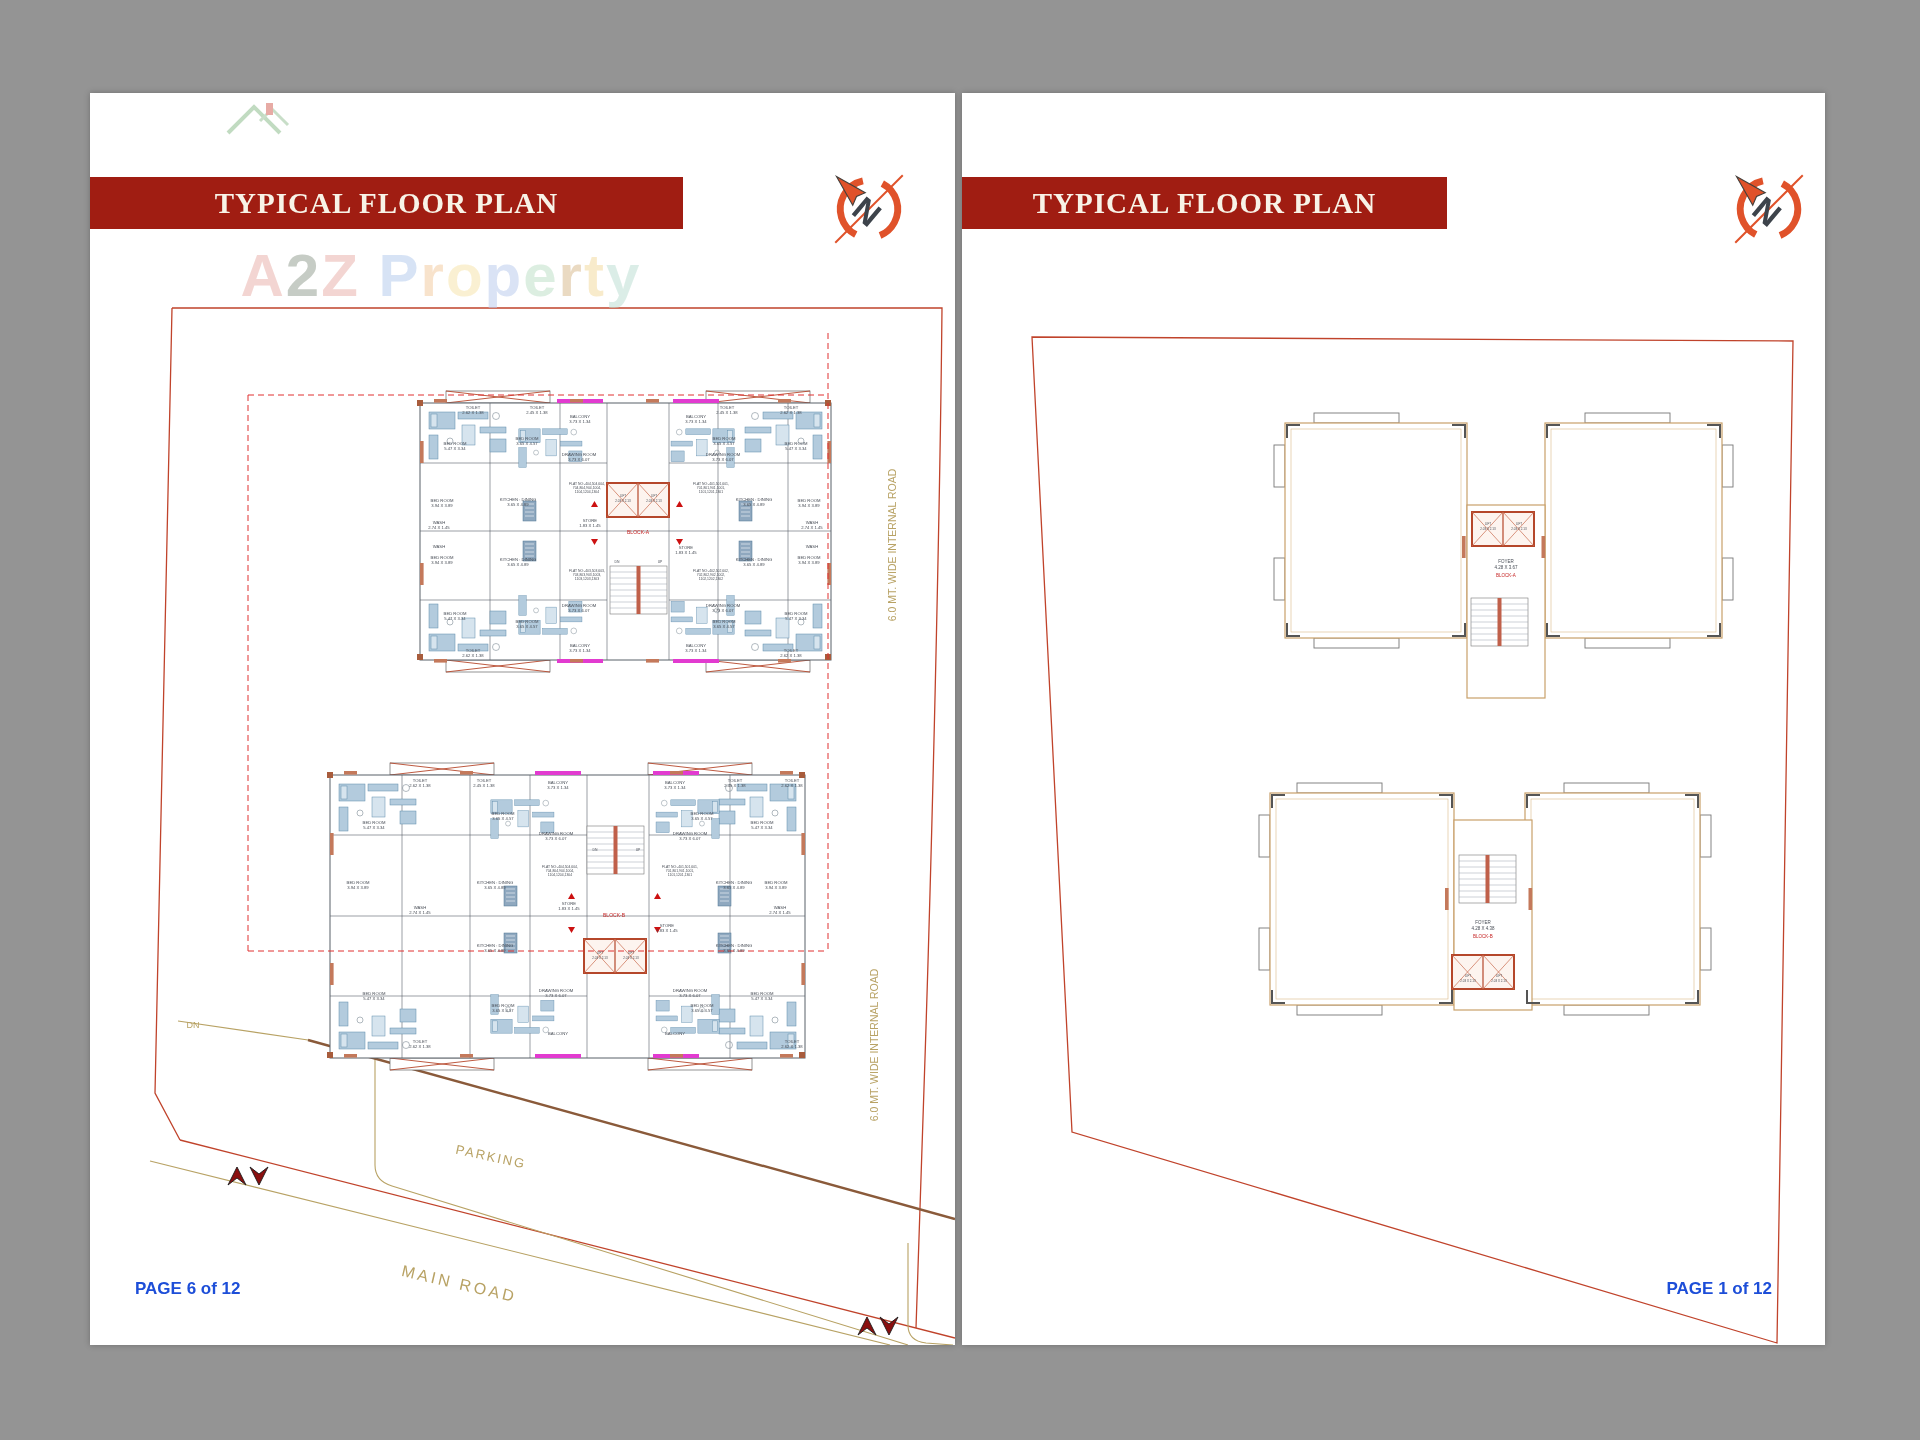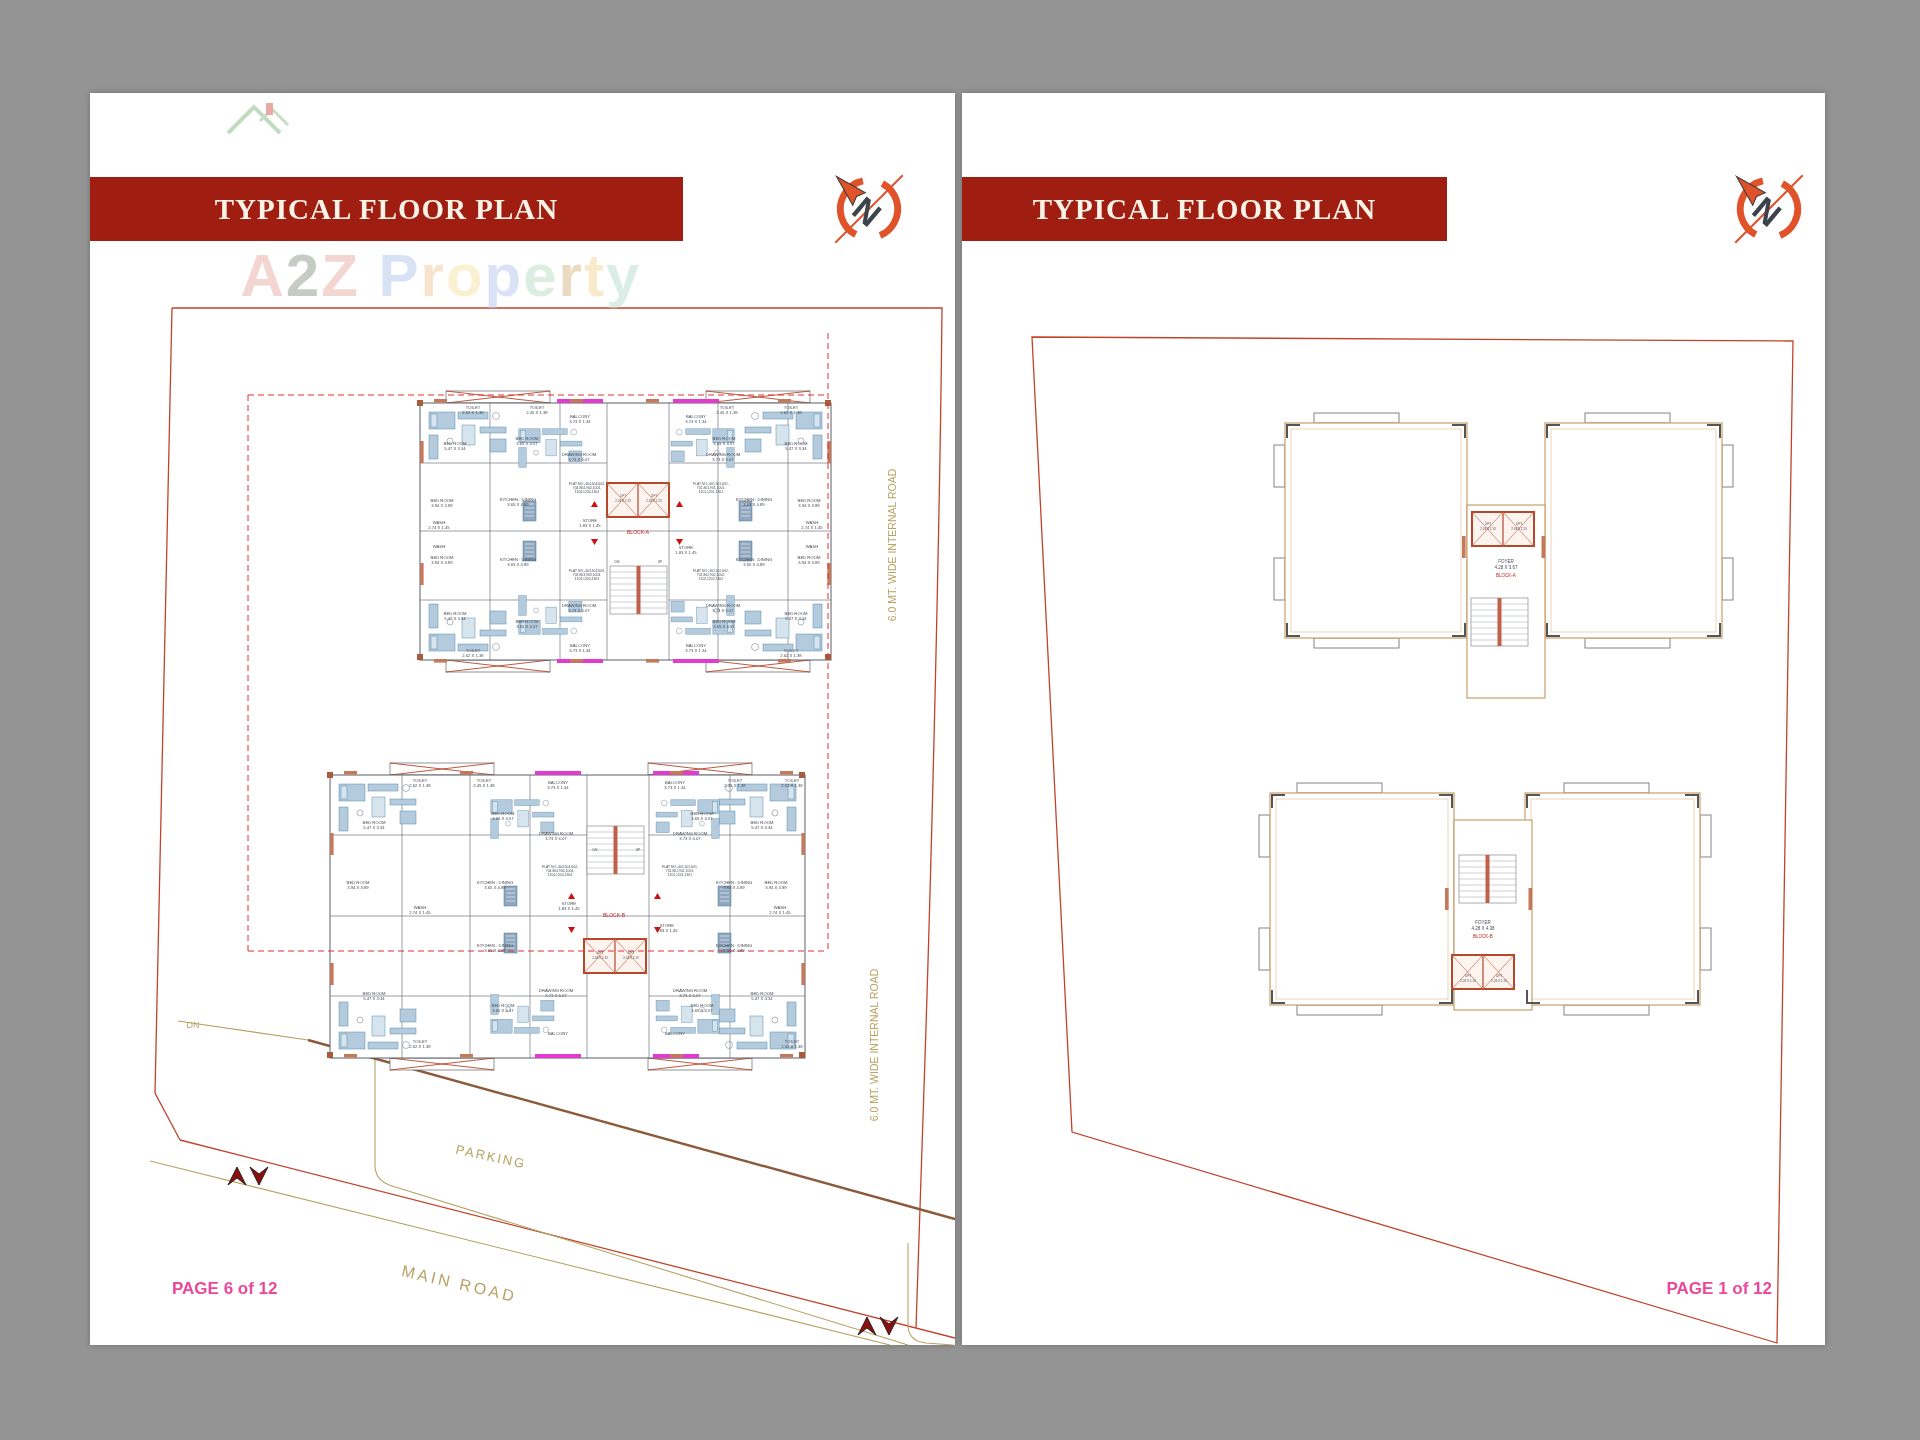--- a/index.html
+++ b/index.html
@@ -1,32 +1,32 @@
 <!DOCTYPE html>
 <html><head>
 <meta charset="utf-8">
 <style>
   html,body{margin:0;padding:0;}
   body{background:#949494;font-family:"Liberation Sans",sans-serif;}
   .stage{position:relative;width:1920px;height:1440px;background:#949494;overflow:hidden;}
   .page{position:absolute;top:93px;height:1252px;background:#ffffff;box-shadow:0 0 6px rgba(0,0,0,.25);}
   .page-left{left:90px;width:865px;}
   .page-right{left:962px;width:863px;}
-  .banner{position:absolute;left:0;top:84px;height:64px;background:#a01d12;display:flex;align-items:center;justify-content:center;z-index:2;}
+  .banner{position:absolute;left:0;top:84px;height:52px;background:#a01d12;display:flex;align-items:center;justify-content:center;z-index:2;}
   .banner-left{width:593px;}
   .banner-right{width:485px;}
   .banner span{font-family:"Liberation Serif",serif;font-weight:bold;font-size:29px;letter-spacing:1px;color:#f8f3e7;}
   .wm-a2z{position:absolute;left:78px;top:10px;z-index:5;font-weight:bold;font-size:60px;letter-spacing:2px;opacity:.55;white-space:pre;}
   .wm-a2z .roof{position:absolute;left:54px;top:-8px;}
   .wm-url{position:absolute;left:196px;top:106px;z-index:5;font-size:44px;font-weight:bold;color:rgba(214,214,214,0.85);letter-spacing:1px;}
   .compass{position:absolute;top:80px;z-index:3;}
   .compass-left{left:743px;}
   .compass-right{left:771px;}
   .plan-svg{position:absolute;left:0;top:0;z-index:1;}
-  .pageno{position:absolute;top:1186px;font-size:17px;font-weight:bold;color:#ec4899;z-index:4;margin-left:37px;}
+  .pageno{position:absolute;top:1186px;font-size:17px;font-weight:bold;color:#1d4ed8;z-index:4;}
   .pageno-left{left:45px;}
   .pageno-right{right:53px;}
   
   .shell{fill:#ffffff;stroke:#596068;stroke-width:1;}
   .wl{fill:none;stroke:#596068;stroke-width:0.6;}
   .bnd{fill:none;stroke:#c0432b;stroke-width:1.3;}
   .tan{fill:none;stroke:#b8a264;stroke-width:1.1;}
   .brown{fill:none;stroke:#8a5a3a;stroke-width:2.4;}
   .dsh{fill:none;stroke:#e03030;stroke-width:1;stroke-dasharray:6 4;}
   .mag{fill:#e23bd0;}

